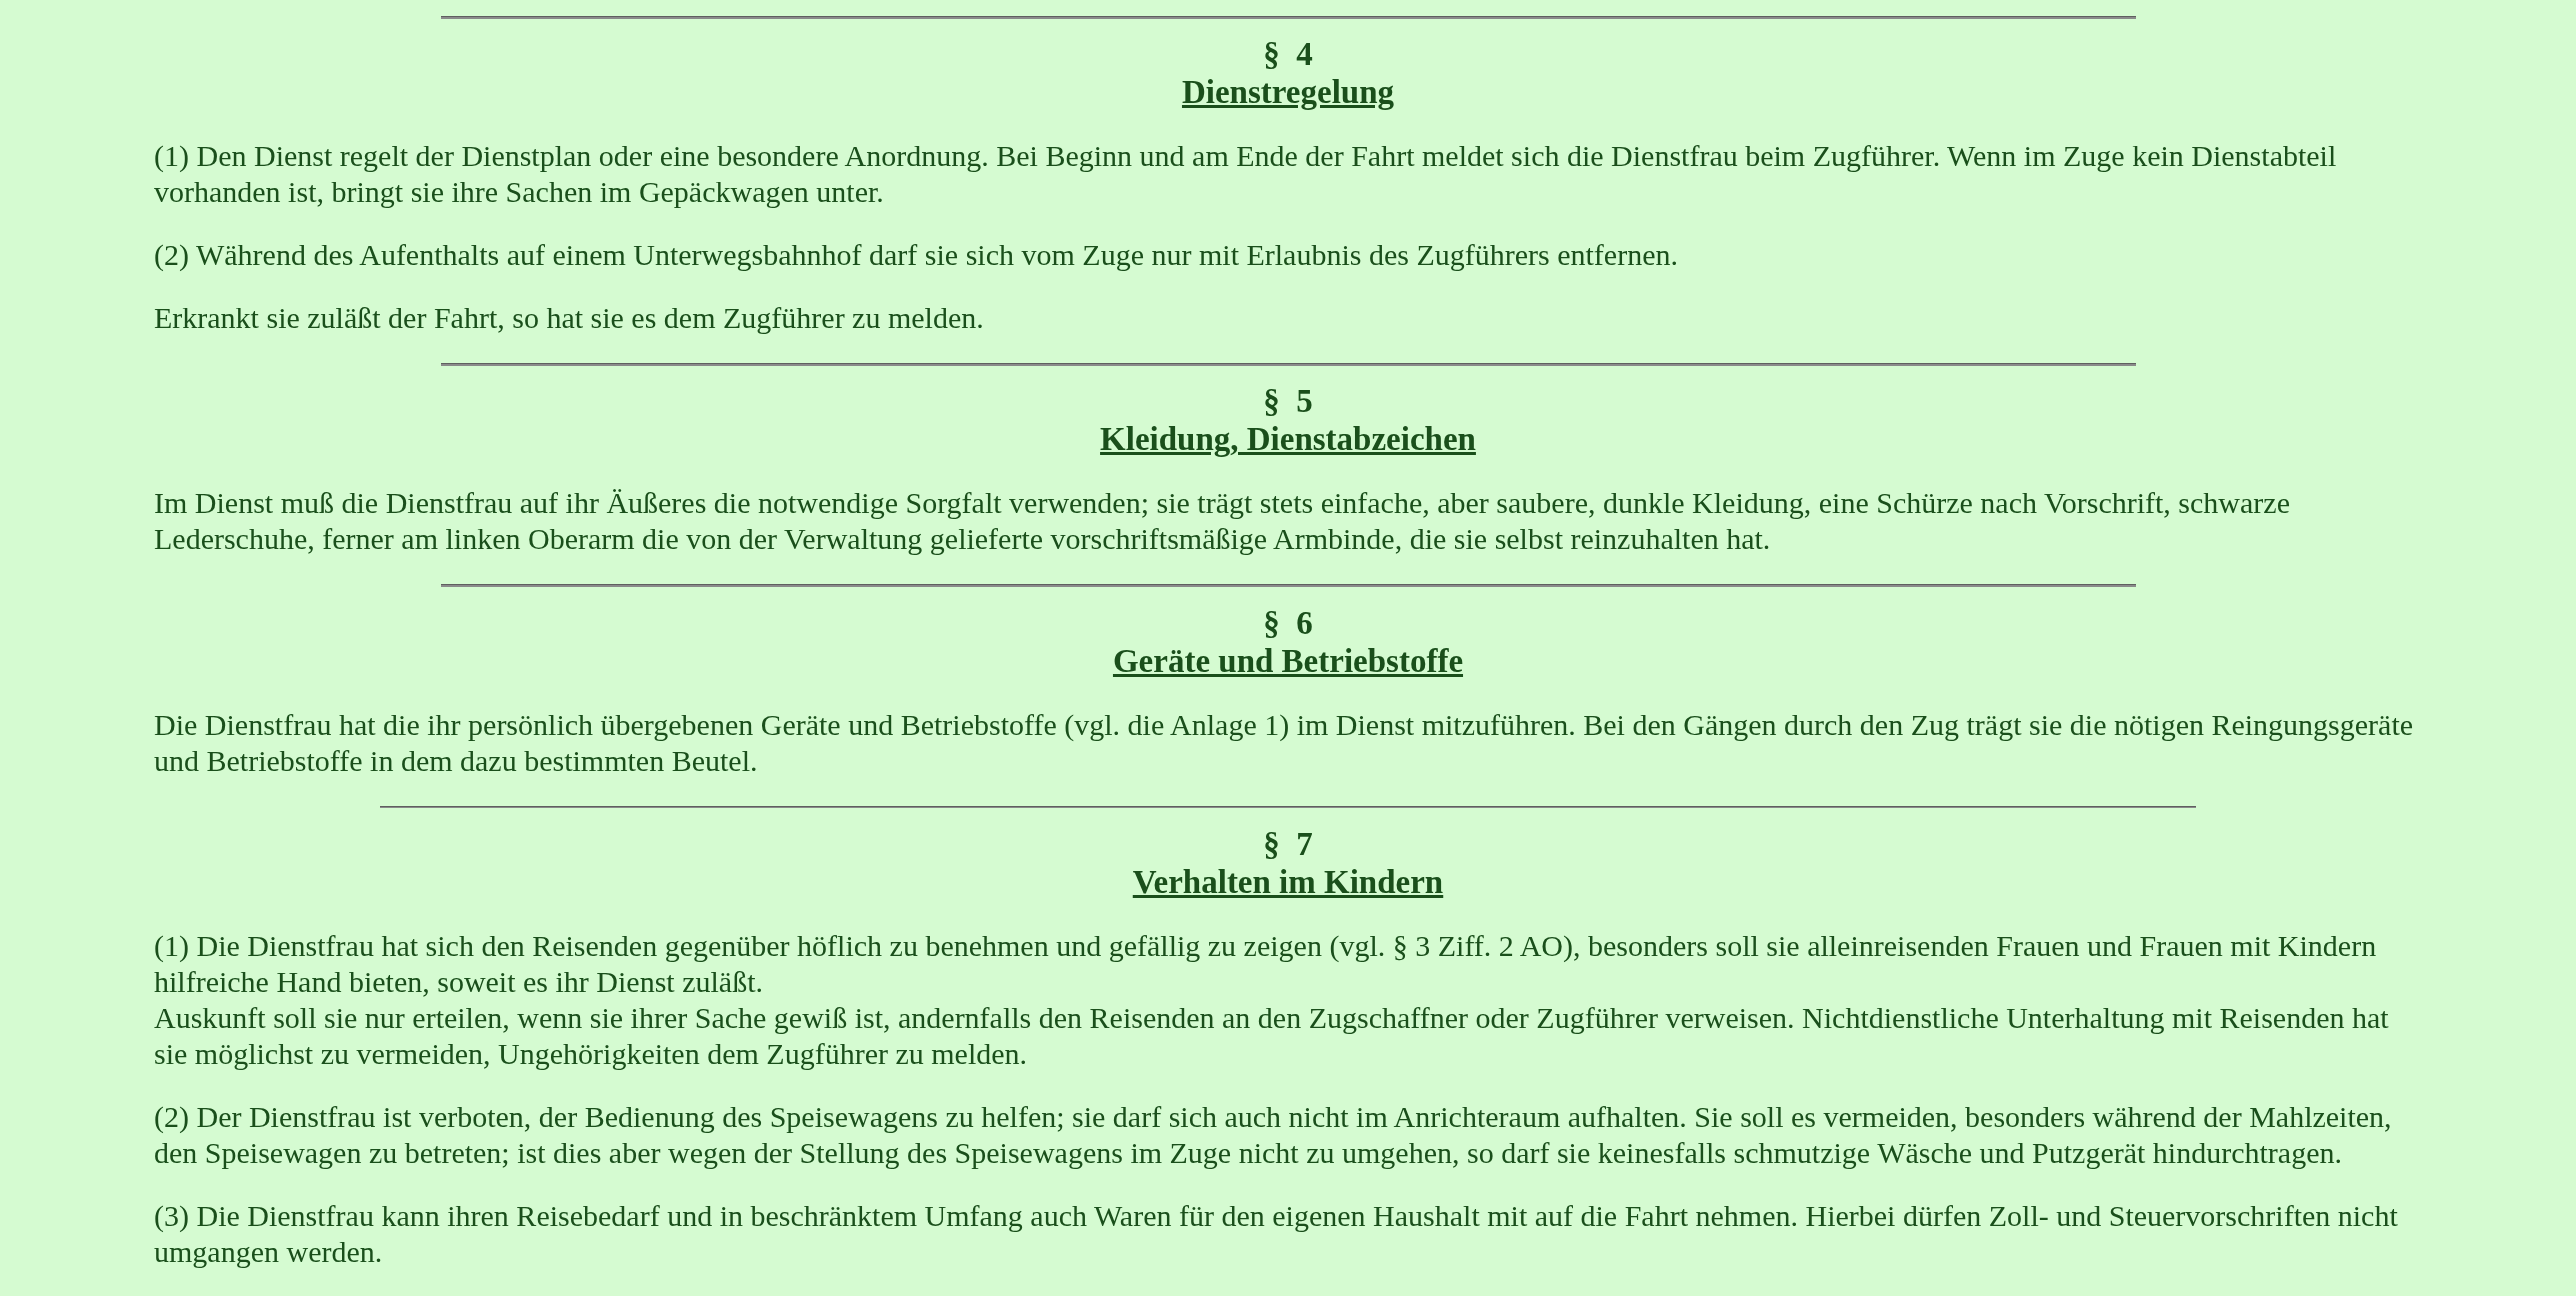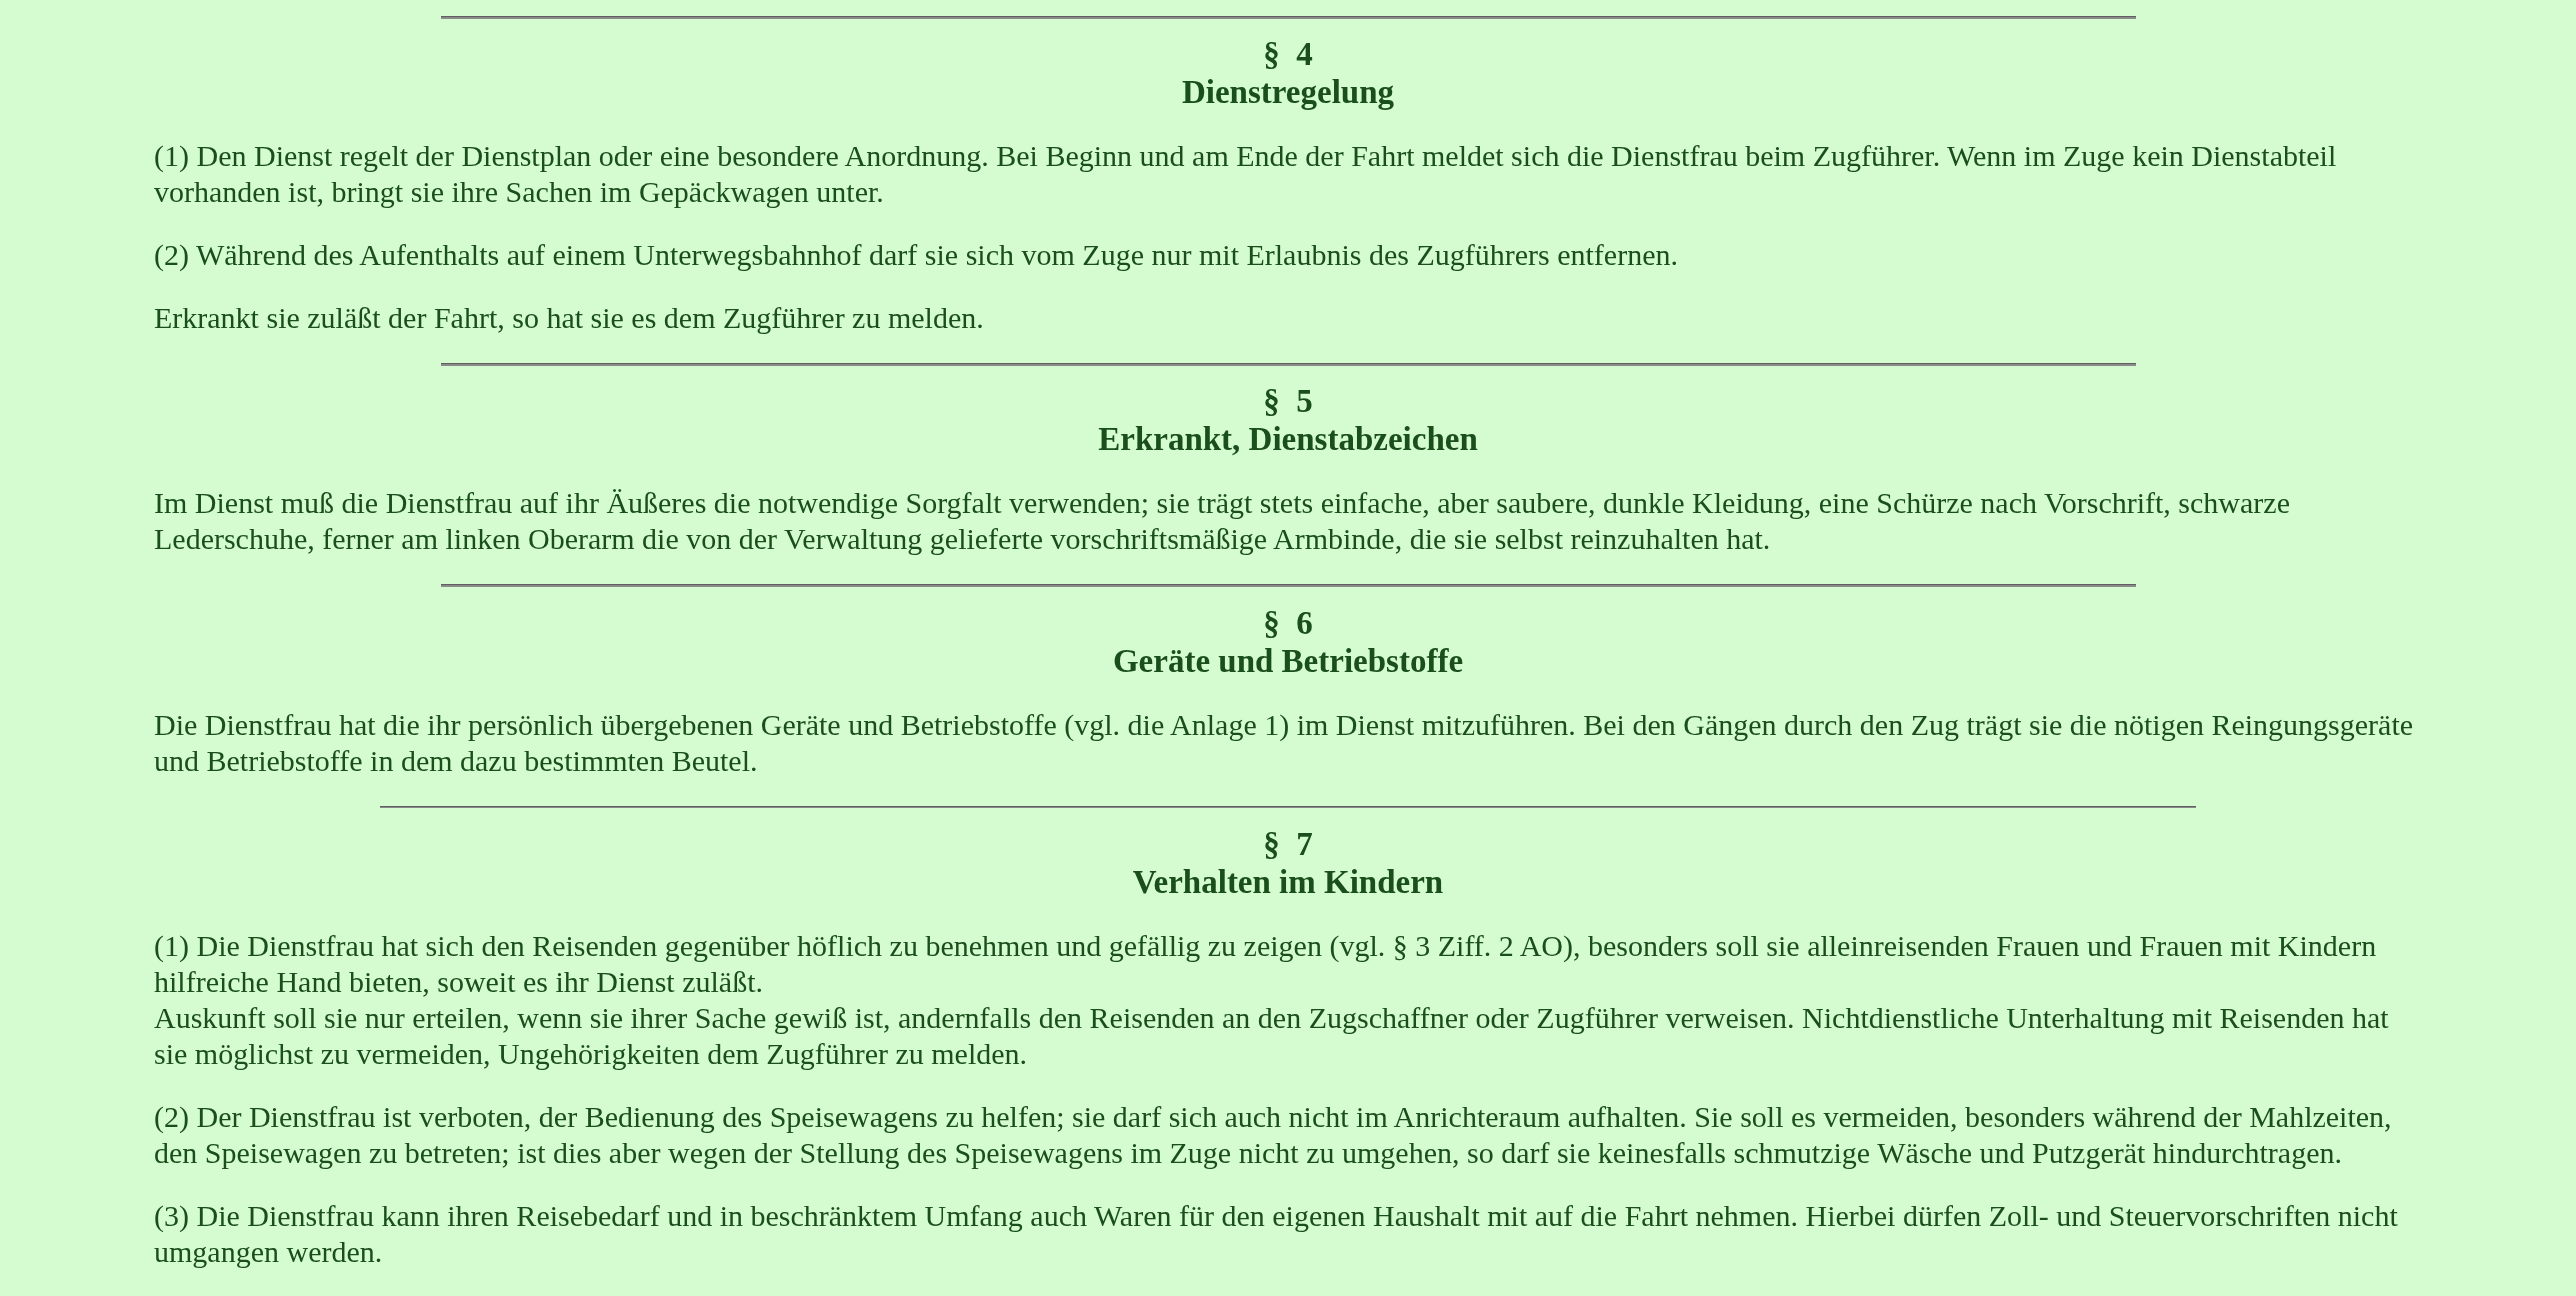--- a/index.html
+++ b/index.html
@@ -34,21 +34,21 @@
   .rule-a { width: 65.8%; }
   .rule-b { width: 70.5%; }
   .heading {
     text-align: center;
     font-weight: bold;
     font-size: 33px;
     line-height: 38px;
     margin: 0 0 27px 0;
   }
   .heading .num { display: block; }
-  .heading .ttl { display: block; }
+  .heading .ttl { display: block; text-decoration: underline; }
   .body-text {
     padding: 0 154px;
   }
   .para {
     margin: 8px 0 27px 0;
   }
   .para .seg { display: block; }
 </style>
 </head>
 <body>
@@ -71,21 +71,21 @@
       <p class="para">
         <span class="seg">Erkrankt sie zuläßt der Fahrt, so hat sie es dem Zugführer zu melden.</span>
       </p>
     </div>
   </section>
 
   <section>
     <div class="rule rule-a"></div>
     <div class="heading">
       <span class="num">§&nbsp; 5</span>
-      <span class="ttl">Erkrankt, Dienstabzeichen</span>
+      <span class="ttl">Kleidung, Dienstabzeichen</span>
     </div>
     <div class="body-text">
       <p class="para">
         <span class="seg">Im Dienst muß die Dienstfrau auf ihr Äußeres die notwendige Sorgfalt verwenden; sie trägt stets einfache, aber saubere, dunkle Kleidung, eine Schürze nach Vorschrift, schwarze Lederschuhe, ferner am linken Oberarm die von der Verwaltung gelieferte vorschriftsmäßige Armbinde, die sie selbst reinzuhalten hat.</span>
       </p>
     </div>
   </section>
 
   <section>
     <div class="rule rule-a"></div>

